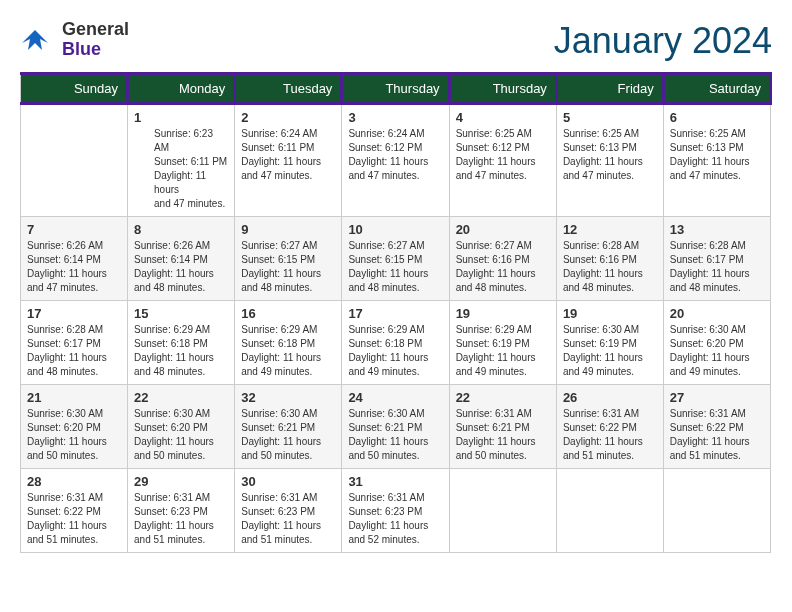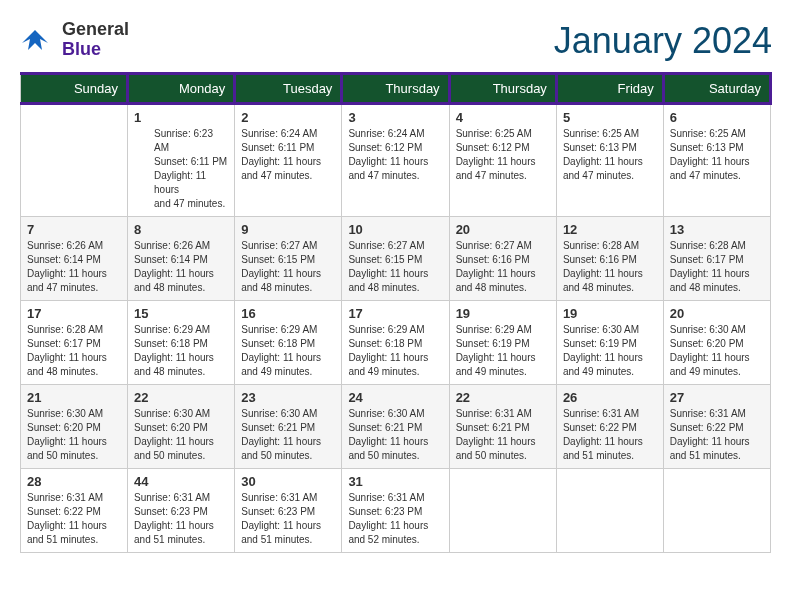--- a/index.html
+++ b/index.html
@@ -282,21 +282,21 @@
 and 50 minutes.</div>
         </td>
         <td>
           <div class="day-number">22</div>
           <div class="day-info" style="white-space: pre-line;">Sunrise: 6:30 AM
 Sunset: 6:20 PM
 Daylight: 11 hours
 and 50 minutes.</div>
         </td>
         <td>
-          <div class="day-number">23</div>
+          <div class="day-number">32</div>
           <div class="day-info" style="white-space: pre-line;">Sunrise: 6:30 AM
 Sunset: 6:21 PM
 Daylight: 11 hours
 and 50 minutes.</div>
         </td>
         <td>
           <div class="day-number">24</div>
           <div class="day-info" style="white-space: pre-line;">Sunrise: 6:30 AM
 Sunset: 6:21 PM
 Daylight: 11 hours
@@ -326,21 +326,21 @@
       </tr>
       <tr>
         <td>
           <div class="day-number">28</div>
           <div class="day-info" style="white-space: pre-line;">Sunrise: 6:31 AM
 Sunset: 6:22 PM
 Daylight: 11 hours
 and 51 minutes.</div>
         </td>
         <td>
-          <div class="day-number">44</div>
+          <div class="day-number">29</div>
           <div class="day-info" style="white-space: pre-line;">Sunrise: 6:31 AM
 Sunset: 6:23 PM
 Daylight: 11 hours
 and 51 minutes.</div>
         </td>
         <td>
           <div class="day-number">30</div>
           <div class="day-info" style="white-space: pre-line;">Sunrise: 6:31 AM
 Sunset: 6:23 PM
 Daylight: 11 hours

